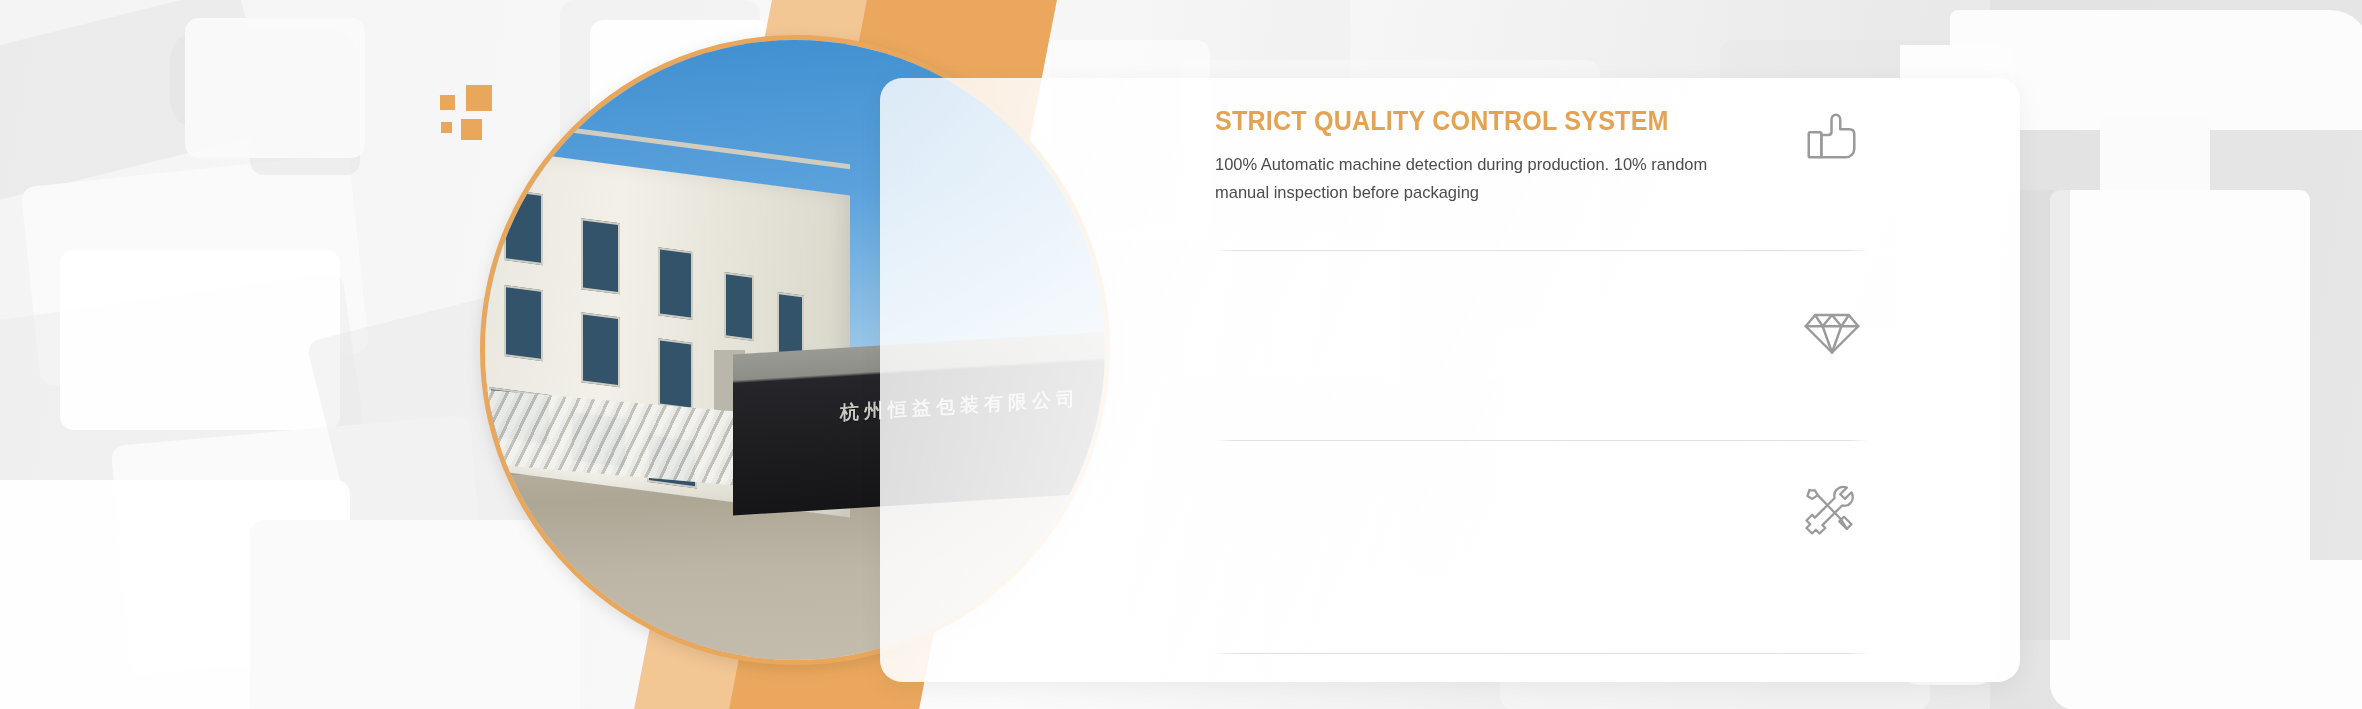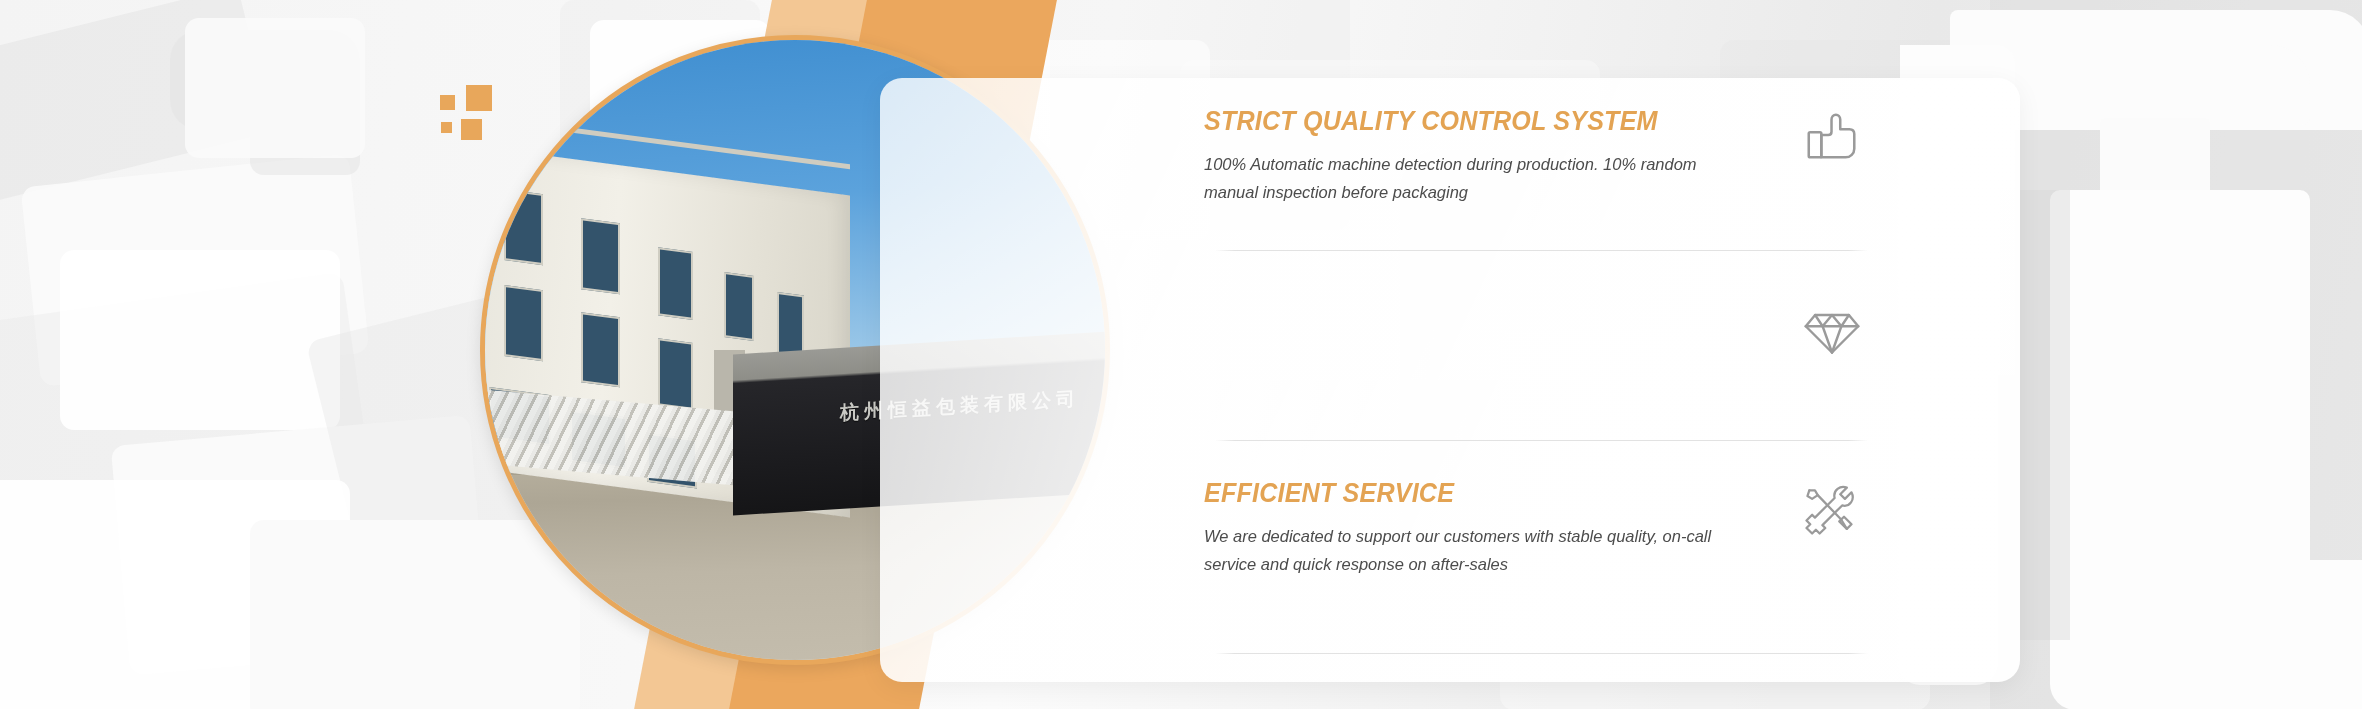--- a/index.html
+++ b/index.html
@@ -63,21 +63,21 @@
   #grass{position:absolute;right:0;top:4%;width:62%;height:9px;background:#7e8a5c;opacity:.75;transform:skewY(-2.5deg);}
 
   
   #feature-card{
     position:absolute;left:880px;top:78px;width:1140px;height:604px;
     background:linear-gradient(115deg,rgba(255,255,255,.80) 0%,rgba(255,255,255,.93) 30%,rgba(255,255,255,.99) 65%,rgba(255,255,255,.97) 100%);
     border-radius:22px;
     box-shadow:0 6px 26px rgba(0,0,0,.055);
   }
 
-  .feature-row{position:absolute;left:324px;width:700px;font-style:italic;}
+  .feature-row{position:absolute;left:335px;width:700px;}
   .feature-title{
     color:#e3a353;font-size:27px;font-weight:700;letter-spacing:.2px;
     font-family:"Liberation Sans","DejaVu Sans",sans-serif;
     transform:scaleX(.93);transform-origin:left center;white-space:nowrap;margin:0;
   }
   .feature-desc{
     color:#4c4c4c;font-size:17px;line-height:1.62;margin:14px 0 0 0;
     transform:scaleX(.97);transform-origin:left center;max-width:530px;
   }
   .feature-icon{position:absolute;width:62px;height:62px;color:#9a9a9a;}
@@ -185,24 +185,20 @@
       <path d="M14 16 L50 16 L60 28 L32 56 L4 28 Z"></path>
       <path d="M4 28 L60 28"></path>
       <path d="M14 16 L22 28 L32 56"></path>
       <path d="M50 16 L42 28 L32 56"></path>
       <path d="M22 28 L32 16 L42 28"></path>
     </svg>
   </span>
 
   <div class="divider" style="top:362px;"></div>
 
-  <div class="feature-row" style="top:400px;">
-    <h3 class="feature-title">EFFICIENT SERVICE</h3>
-    <p class="feature-desc">We are dedicated to support our customers with stable quality, on-call service and quick response on after-sales</p>
-  </div>
   <span class="feature-icon" style="left:1px;top:0;">
     <svg viewBox="0 0 64 64" width="60" height="60" style="position:absolute;left:918px;top:404px;" fill="none" stroke="#9a9a9a" stroke-width="2.4" stroke-linejoin="round" stroke-linecap="round">
       <path d="M45 8 L38 15 L41 18 L34 25 L30 21 L23 28 L28 33 L21 40 L17 36 L10 43 L21 54 L28 47 L24 43 L31 36 L36 41 L43 34 L39 29 L46 22 L50 26 L57 19 C60 13 54 6 45 8 Z" opacity="0"></path>
       <path d="M56 11 L49 18 L44 13 L51 6 C44 3 36 9 38 17 L17 38 L14 35 L8 41 L12 45 L8 49 L14 55 L18 51 L22 55 L28 49 L25 46 L46 25 C54 27 60 19 56 11 Z"></path>
       <path d="M11 9 L17 9 L20 14 L45 40 L48 37 L56 45 L51 50 L43 42 L46 39"></path>
       <path d="M11 9 L9 15 L14 18 L20 14"></path>
       <path d="M45 40 L51 50"></path>
     </svg>
   </span>
 

